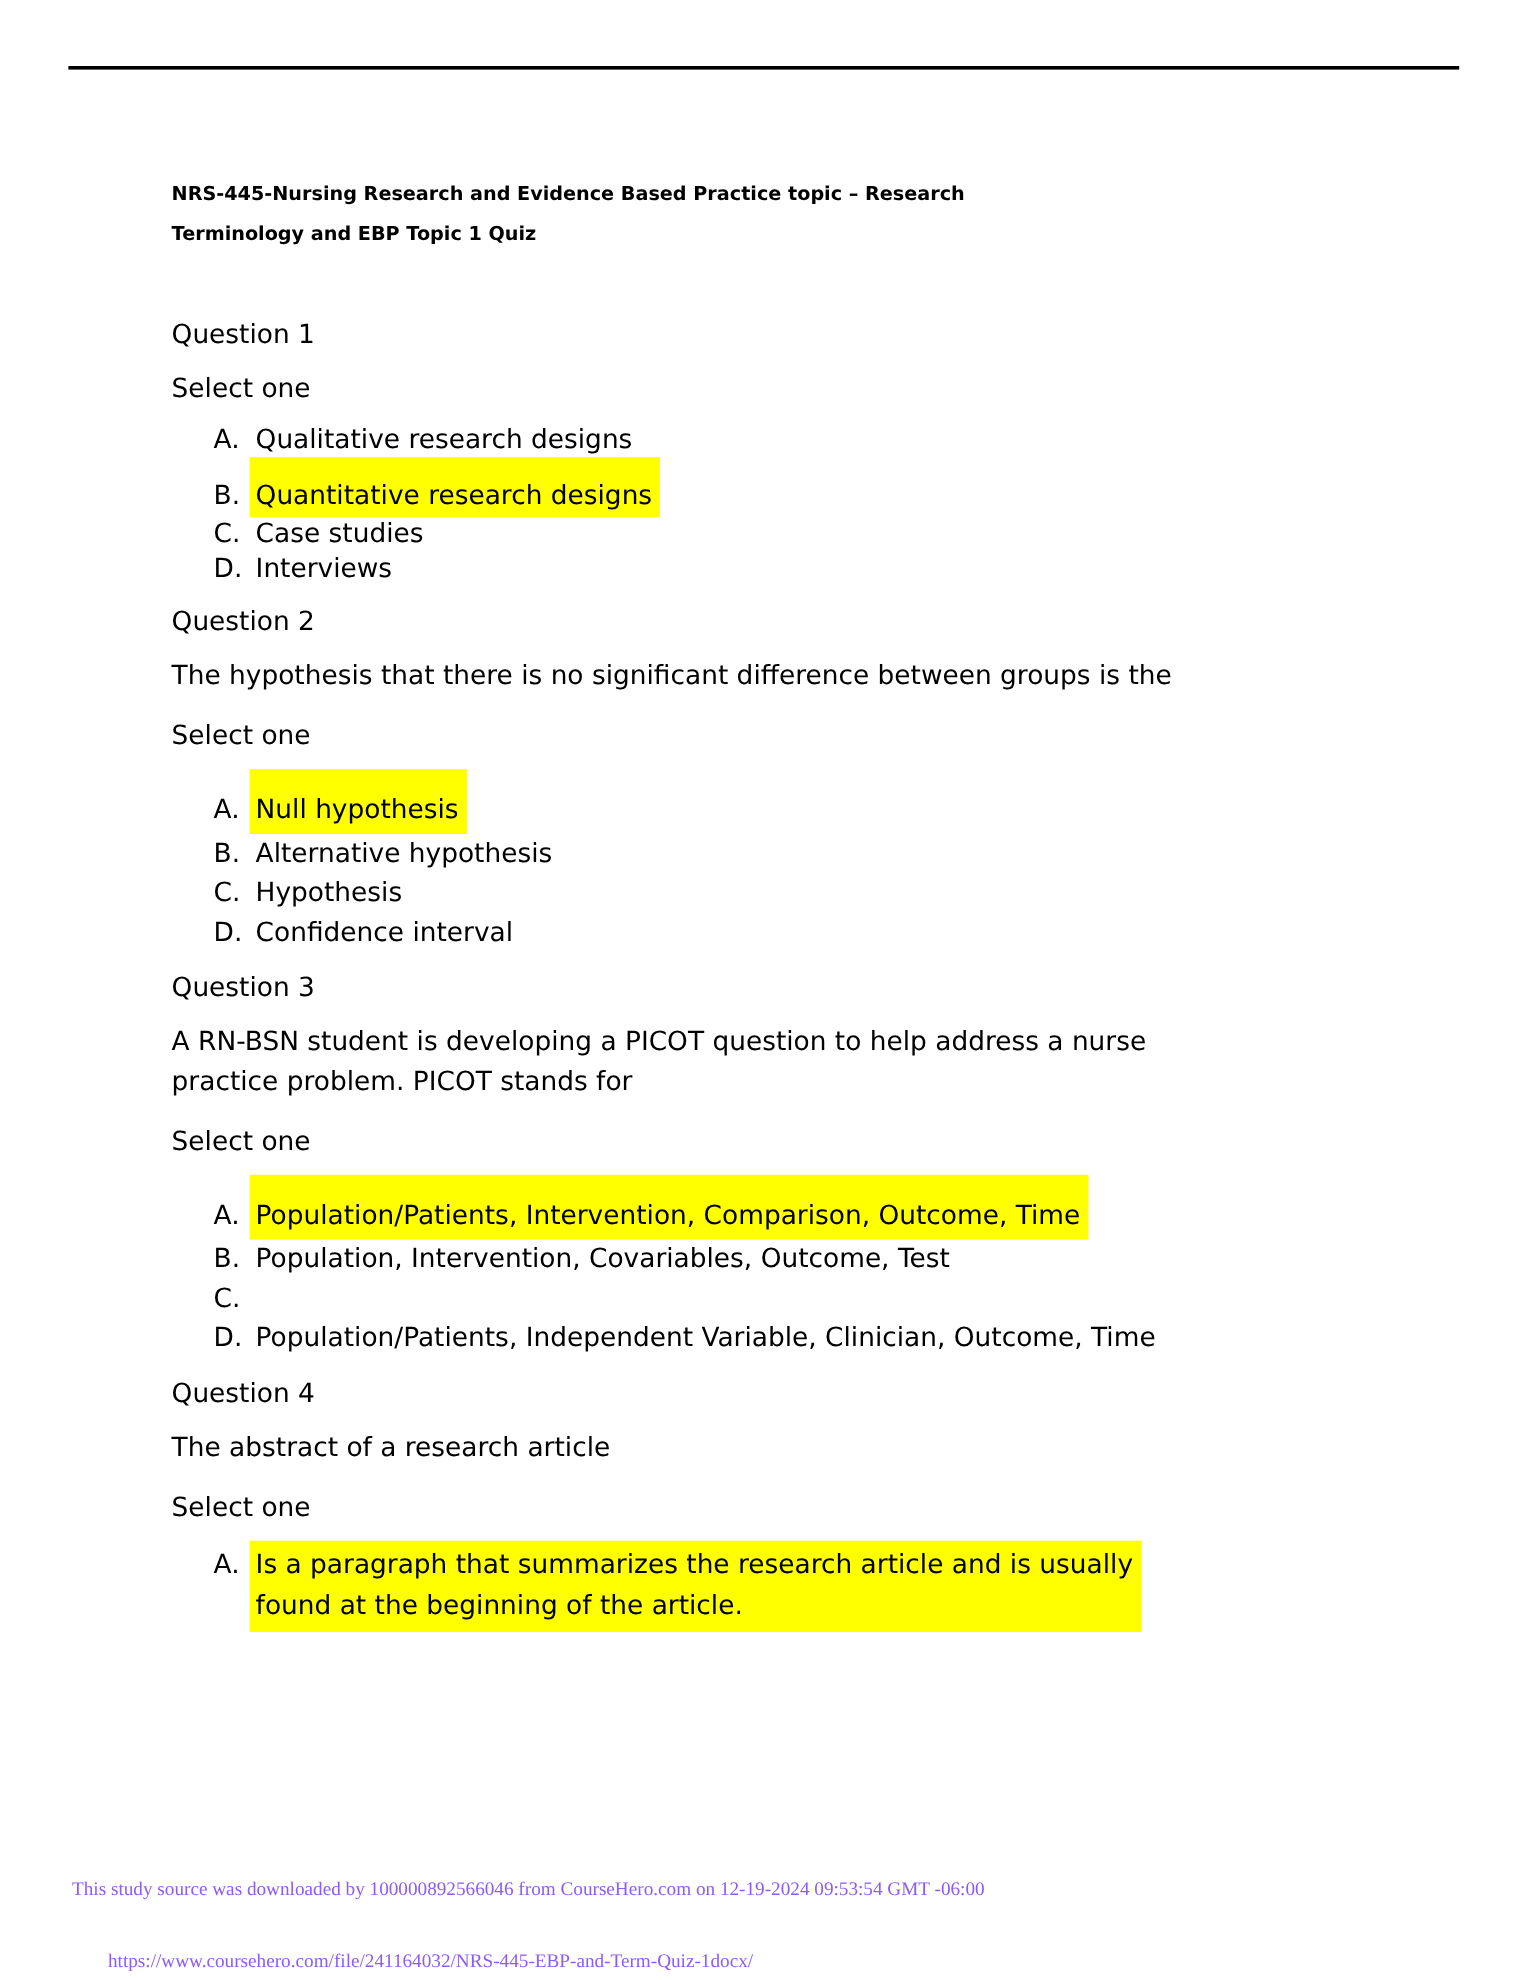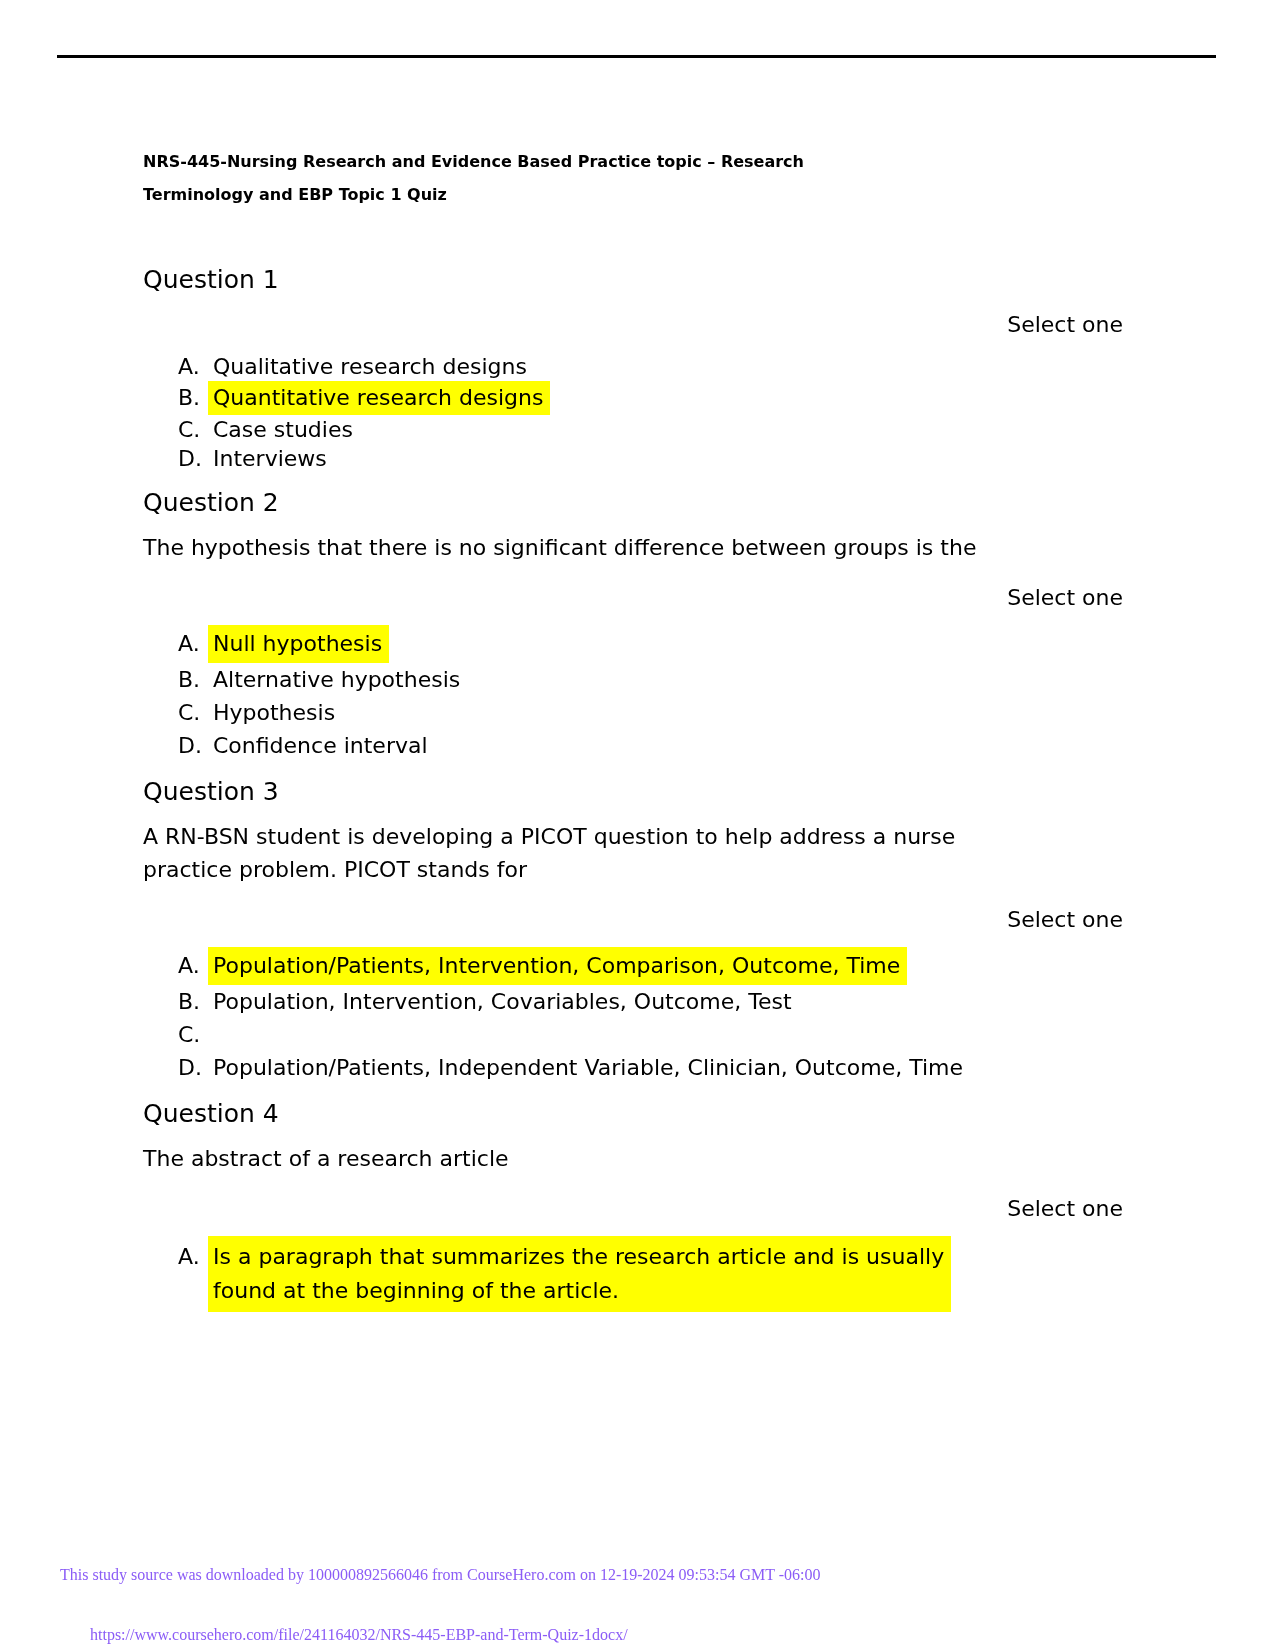--- a/index.html
+++ b/index.html
@@ -22,54 +22,53 @@
     width: 980px;
   }
   .title {
     font-size: 16px;
     line-height: 33px;
     font-weight: 700;
     white-space: pre-line;
     margin-bottom: 52px;
   }
   .q-label {
-    font-size: 25px;
+    font-size: 22px;
     line-height: 33px;
     margin-bottom: 12px;
   }
   .q-prompt {
     font-size: 22px;
     line-height: 33px;
     white-space: pre-line;
     margin-bottom: 17px;
   }
   .q-select {
     font-size: 22px;
     line-height: 33px;
     margin-bottom: 11px;
-    text-align: right;
   }
   ol.options {
     list-style: none;
     margin: 0 0 13px 0;
     padding-left: 35px;
   }
   ol.options li {
     display: flex;
     align-items: baseline;
     font-size: 22px;
     line-height: 33px;
   }
   ol.options.lh-tight li { line-height: 29px; }
   ol.options.lh-tall  li { line-height: 34px; }
   .letter { flex: 0 0 35px; width: 35px; }
   .opt-text { white-space: pre-line; }
   .opt-text.hl {
     background: #ffff00;
-    padding: 2px 7px 3px 5px;
+    padding: 18px 7px 3px 5px;
     margin-left: -5px;
   }
   ol.options.lh-tall .opt-text.hl {
     padding-top: 4px;
     padding-bottom: 4px;
   }
   .footer-note, .footer-url {
     position: absolute;
     left: 60px;
     font-family: "Liberation Serif", serif;

